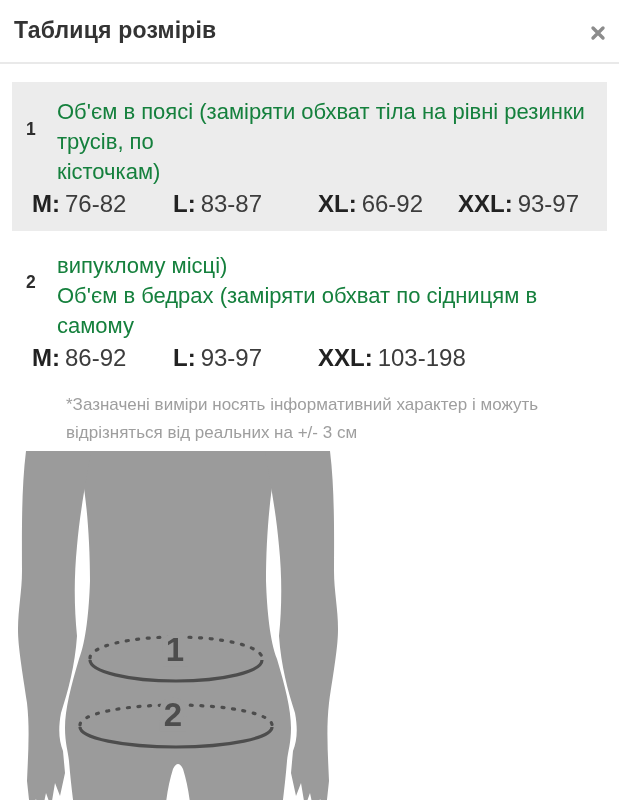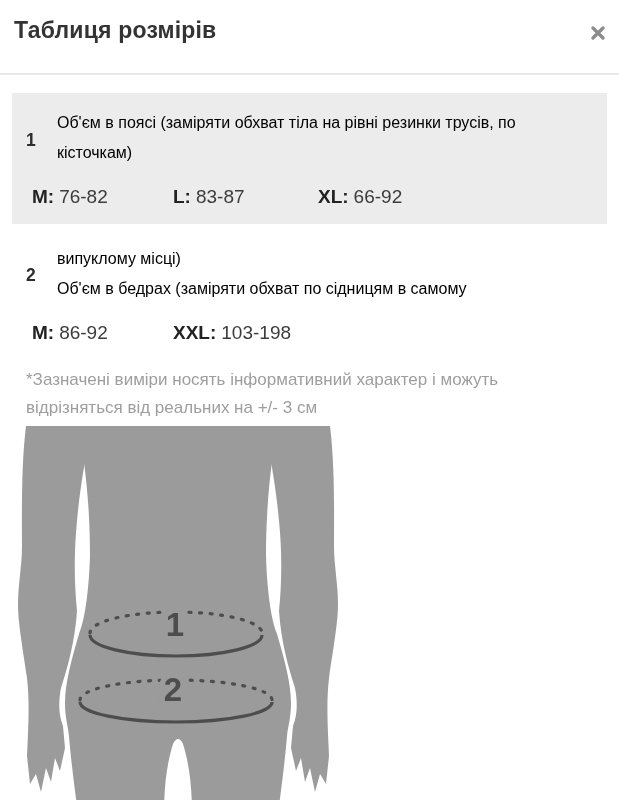--- a/index.html
+++ b/index.html
@@ -8,21 +8,21 @@
     background: #ffffff;
     font-family: "Liberation Sans", sans-serif;
     color: #3a3a3a;
     overflow: hidden;
     position: relative;
   }
 
   
   .modal-header {
     position: relative;
-    height: 75px;
+    height: 64px;
     box-sizing: border-box;
     border-bottom: 2px solid #e9e9e9;
   }
   .modal-title {
     position: absolute;
     left: 14px; top: 17px;
     font-size: 23px;
     font-weight: 700;
     color: #333333;
     letter-spacing: .2px;
@@ -56,48 +56,48 @@
     position: absolute;
     left: 14px;
     font-size: 17.5px;
     font-weight: 700;
     color: #2d2d2d;
   }
   .gray  .section-num { top: 37px; }
   .white .section-num { top: 35px; }
   .section-desc {
     margin: 0 0 0 25px;
-    font-size: 16px;
+    font-size: 22px;
     line-height: 30px;
-    color: #000000;
+    color: #15803d;
   }
   .section-desc span { display: block; }
   .sizes-row {
     display: grid;
     grid-template-columns: 141px 145px 140px auto;
-    margin-top: 16px;
-    font-size: 19px;
+    margin-top: 4px;
+    font-size: 24px;
     line-height: 26px;
     color: #3c3c3c;
     white-space: nowrap;
   }
   .sizes-row b {
     font-weight: 700;
     color: #222222;
     margin-right: 5px;
   }
 
   
   .disclaimer {
     margin: 12px 20px 0 26px;
     font-size: 17px;
     line-height: 28px;
     color: #9e9e9e;
   }
-  .disclaimer span { display: block; }
+  .disclaimer span { display: block; margin-left: 40px; }
 
   
   .figure-wrap { margin: 4px 0 0 15px; width: 330px; height: 390px; }
   .measure-label {
     font-family: "Liberation Sans", sans-serif;
     font-size: 33px;
     font-weight: 700;
     fill: #4d4d4d;
     stroke: #9b9b9b;
     stroke-width: 11px;
@@ -122,31 +122,33 @@
   <div class="size-section gray">
     <div class="section-num">1</div>
     <p class="section-desc">
       <span>Об'єм в поясі (заміряти обхват тіла на рівні резинки трусів, по</span>
       <span>кісточкам)</span>
     </p>
     <div class="sizes-row">
       <span><b>M:</b><span>76-82</span></span>
       <span><b>L:</b><span>83-87</span></span>
       <span><b>XL:</b><span>66-92</span></span>
+      <span><b>XXL:</b><span>93-97</span></span>
     </div>
   </div>
 
   <div class="size-section white">
     <div class="section-num">2</div>
     <p class="section-desc">
       <span>випуклому місці)</span>
       <span>Об'єм в бедрах (заміряти обхват по сідницям в самому</span>
     </p>
     <div class="sizes-row">
       <span><b>M:</b><span>86-92</span></span>
+      <span><b>L:</b><span>93-97</span></span>
       <span><b>XXL:</b><span>103-198</span></span>
     </div>
   </div>
 
   <p class="disclaimer">
     <span>*Зазначені виміри носять інформативний характер і можуть</span>
     <span>відрізняться від реальних на +/- 3 см</span>
   </p>
 
   <div class="figure-wrap">

